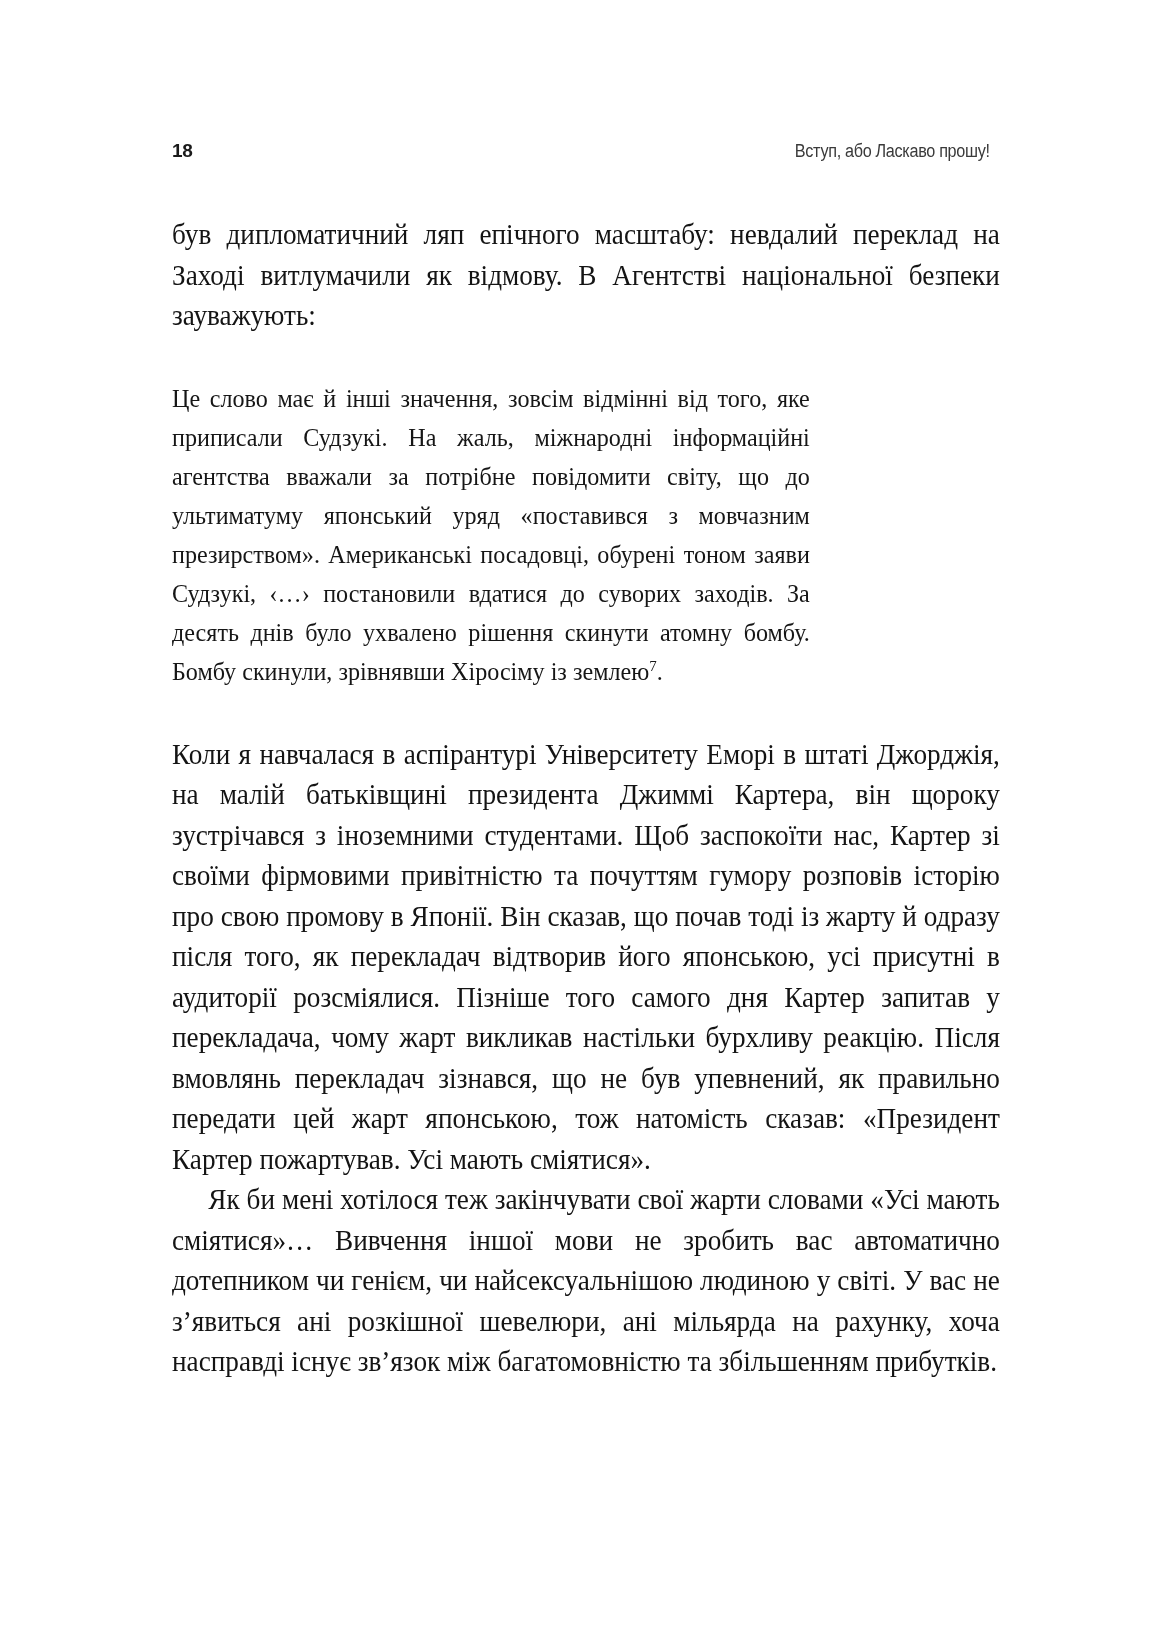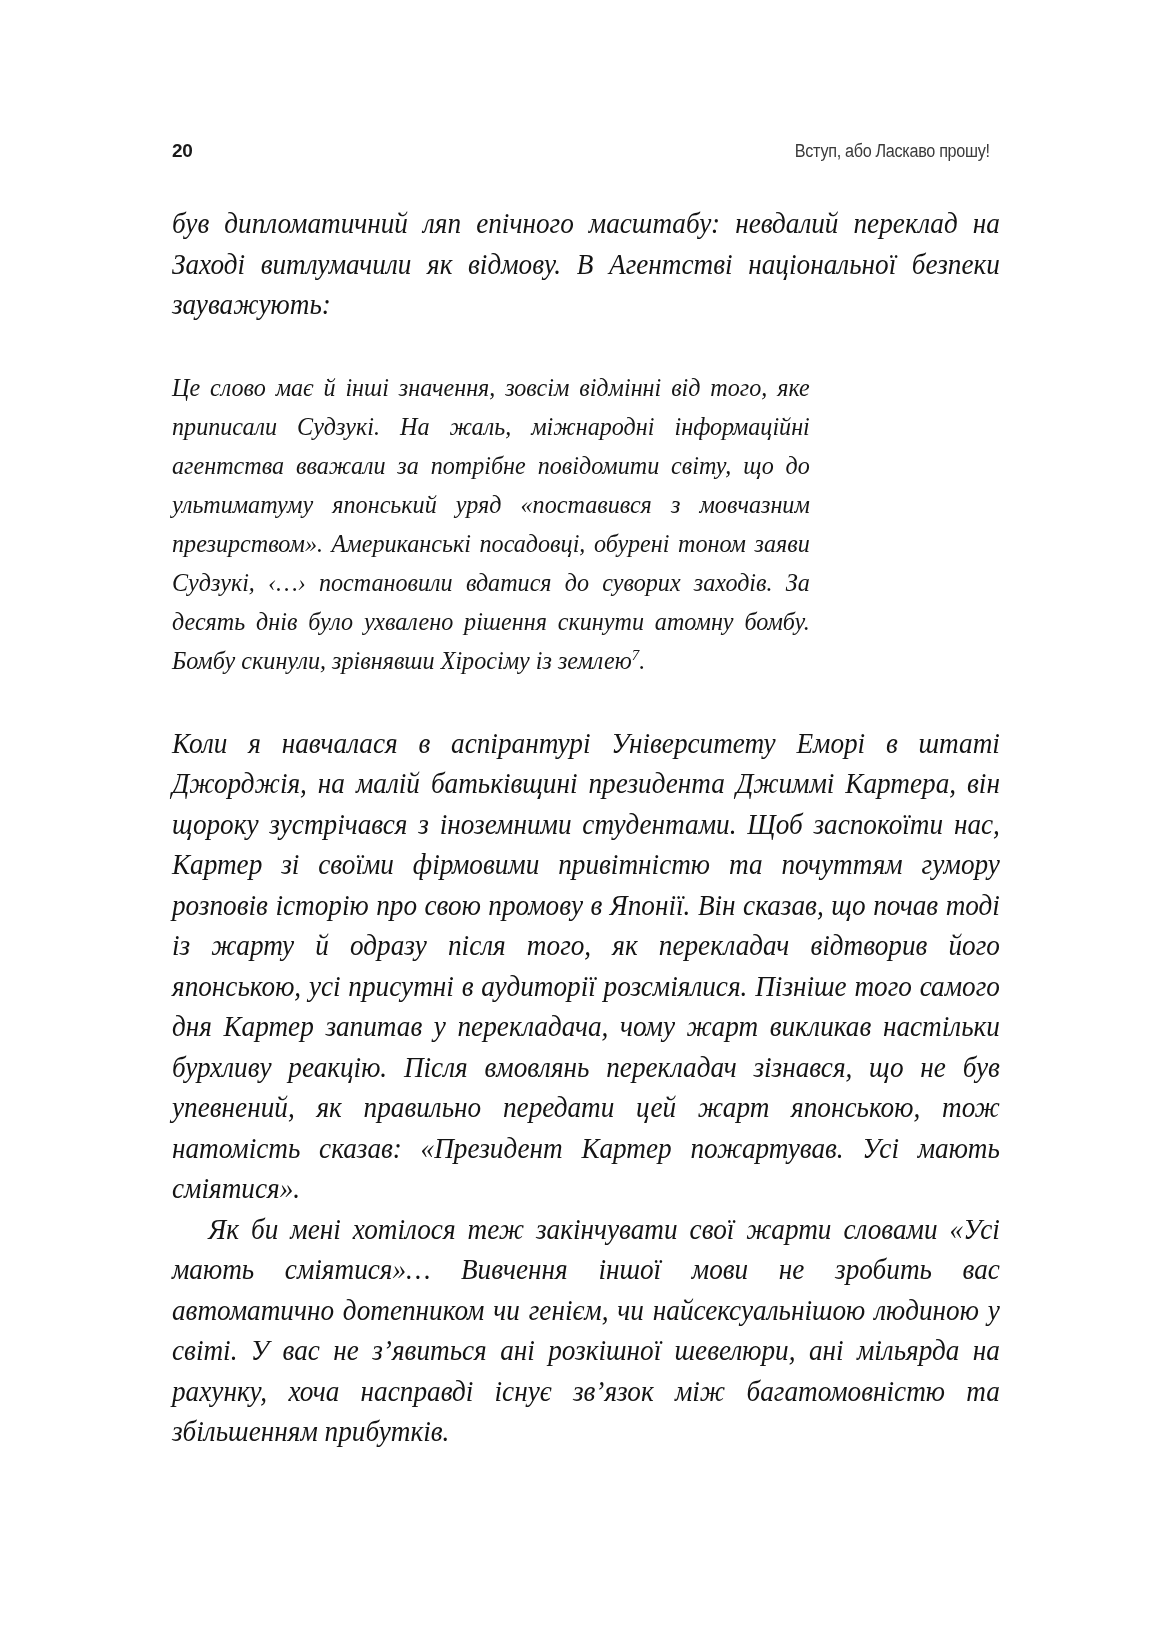--- a/index.html
+++ b/index.html
@@ -46,23 +46,22 @@
     letter-spacing: -0.35px;
     transform: scaleX(0.9);
     transform-origin: right baseline;
     white-space: nowrap;
   }
 
   
   .text-column {
     position: absolute;
     left: 172px;
-    top: 204px;
+    top: 215px;
     width: 828px;
-    font-style: italic;
   }
 
   .body-par {
     font-family: "Liberation Serif", serif;
     font-size: 28.5px;
     line-height: 40.5px;
     color: #141414;
     text-align: justify;
     text-justify: inter-word;
     hyphens: manual;
@@ -103,21 +102,21 @@
     vertical-align: super;
     line-height: 0;
   }
 </style>
 </head>
 <body>
 
 <div class="page">
 
   <div class="running-head">
-    <span class="folio">20</span>
+    <span class="folio">18</span>
     <span class="head-title">Вступ, або Ласкаво прошу!</span>
   </div>
 
   <div class="text-column">
 
     <p class="body-par">був дипломатичний ляп епічного масштабу: невдалий переклад на Заході витлумачили як відмову. В Агентстві національної безпеки зауважують:</p>
 
     <div class="spacer-quote-top"></div>
 
     <div class="quote-wrap">

